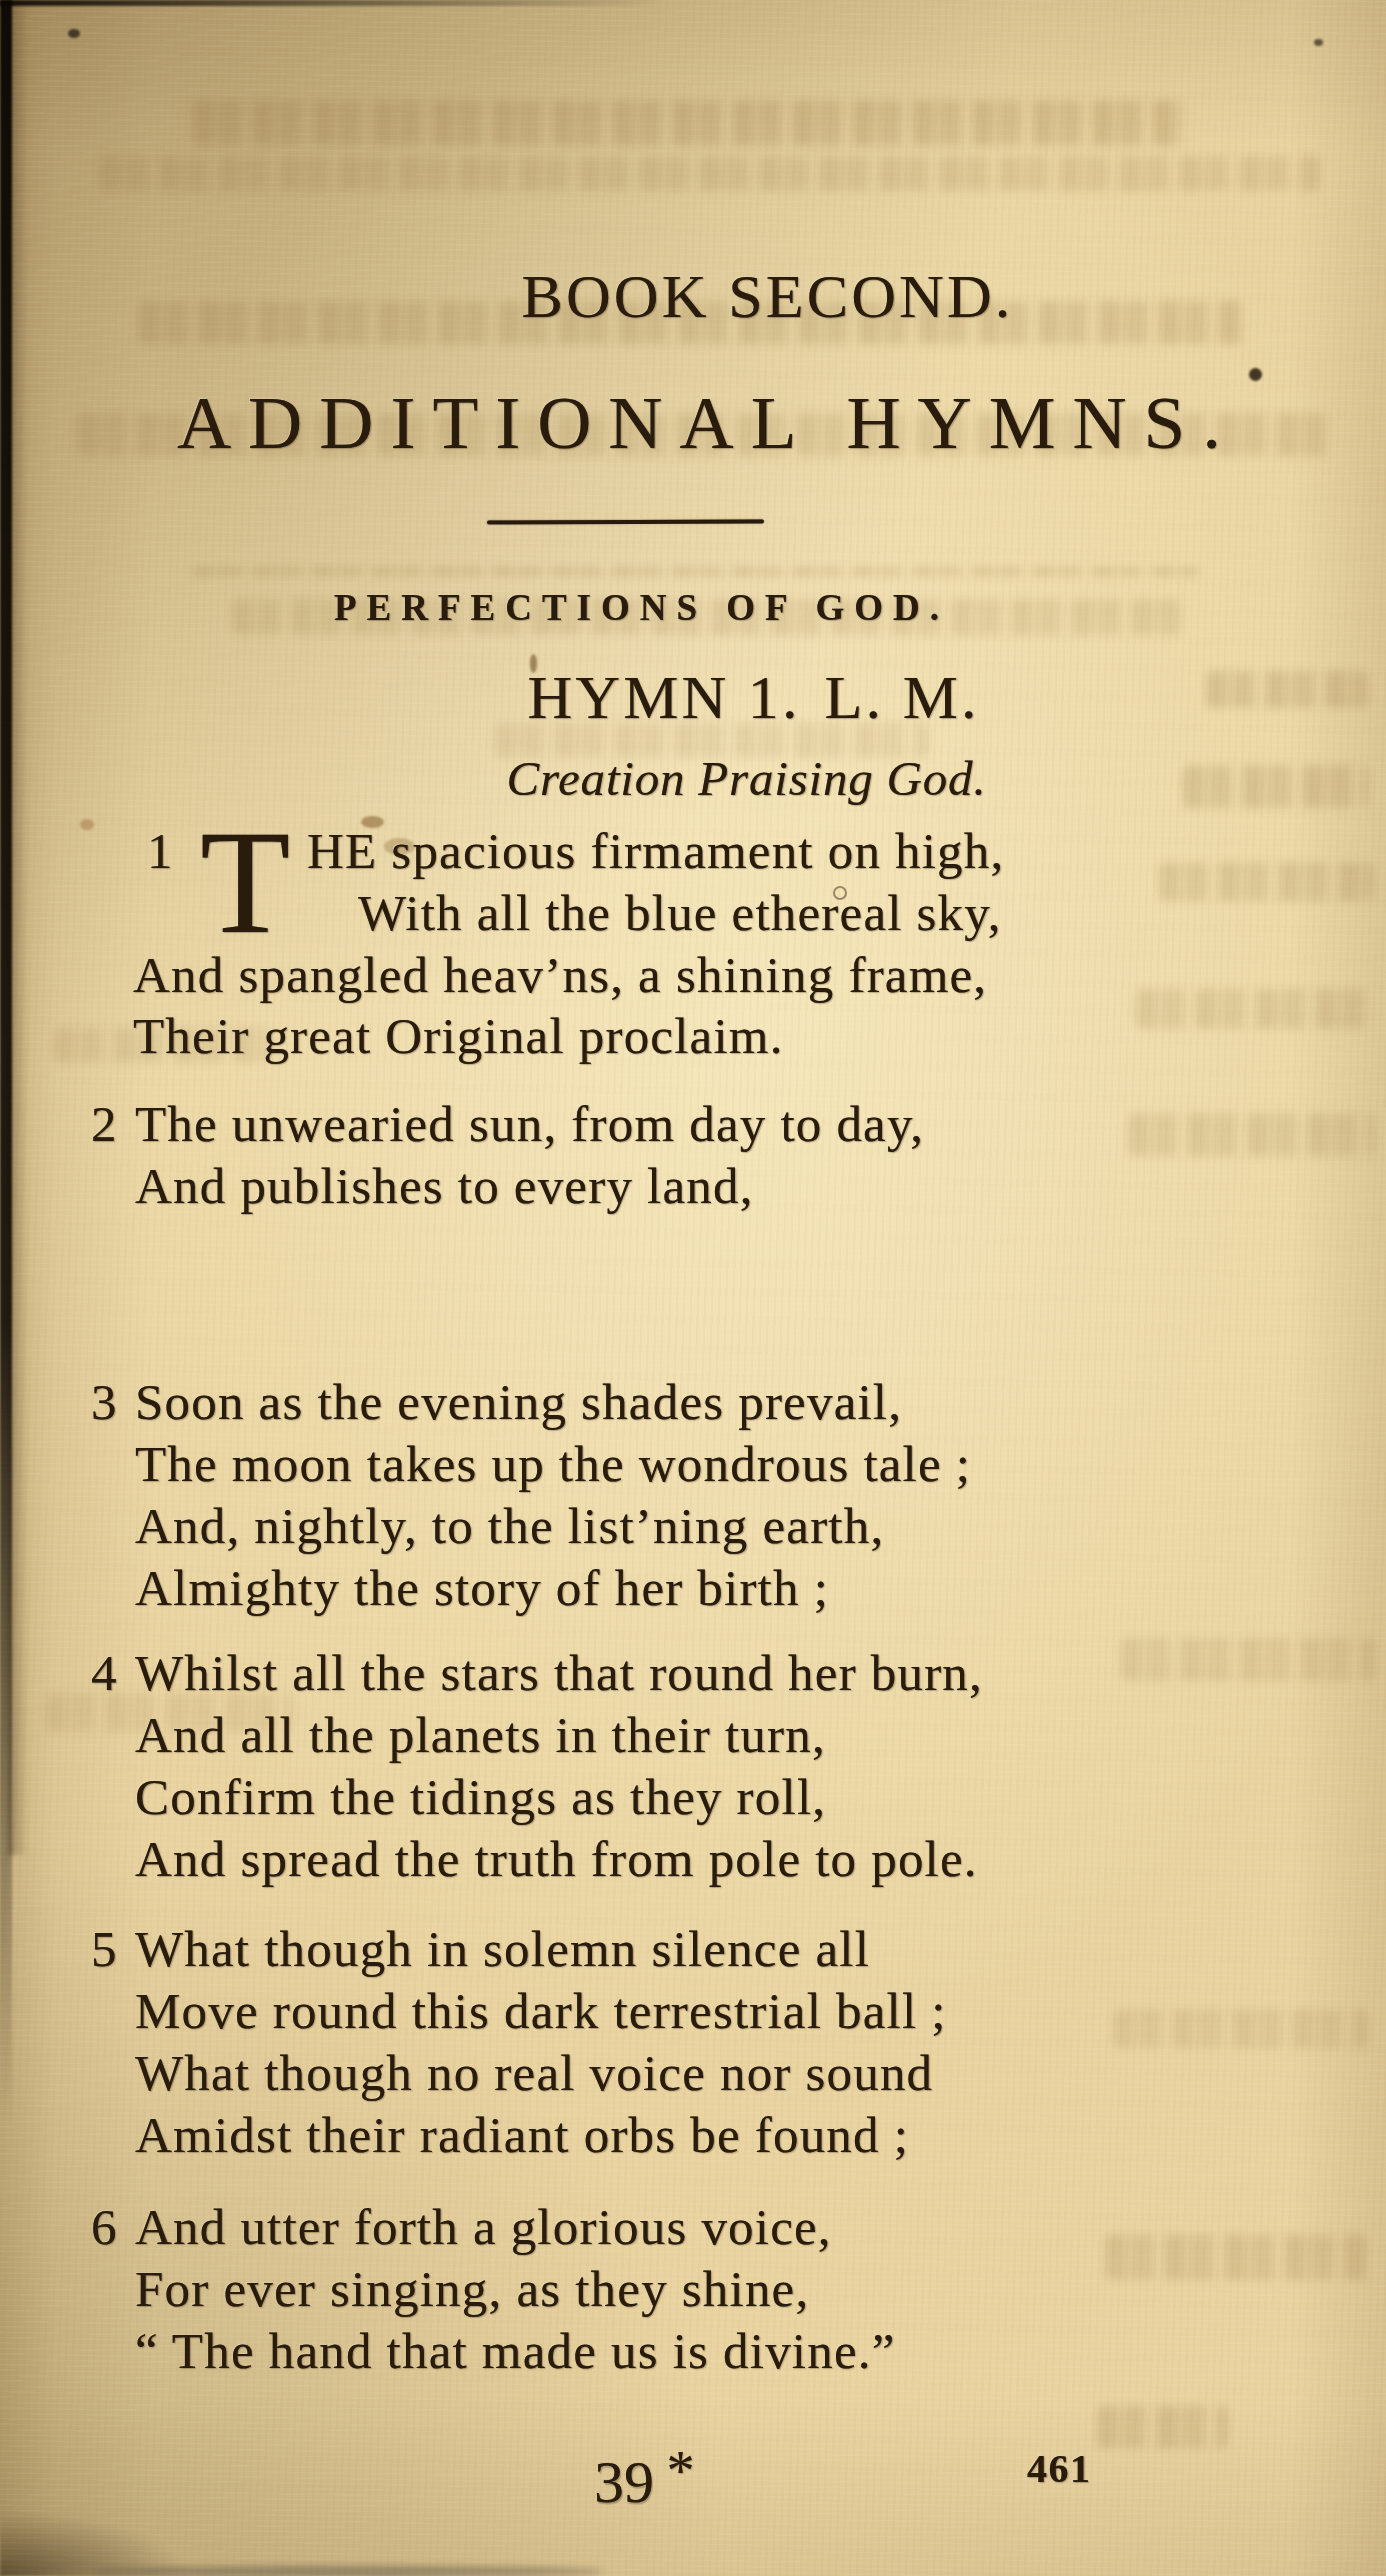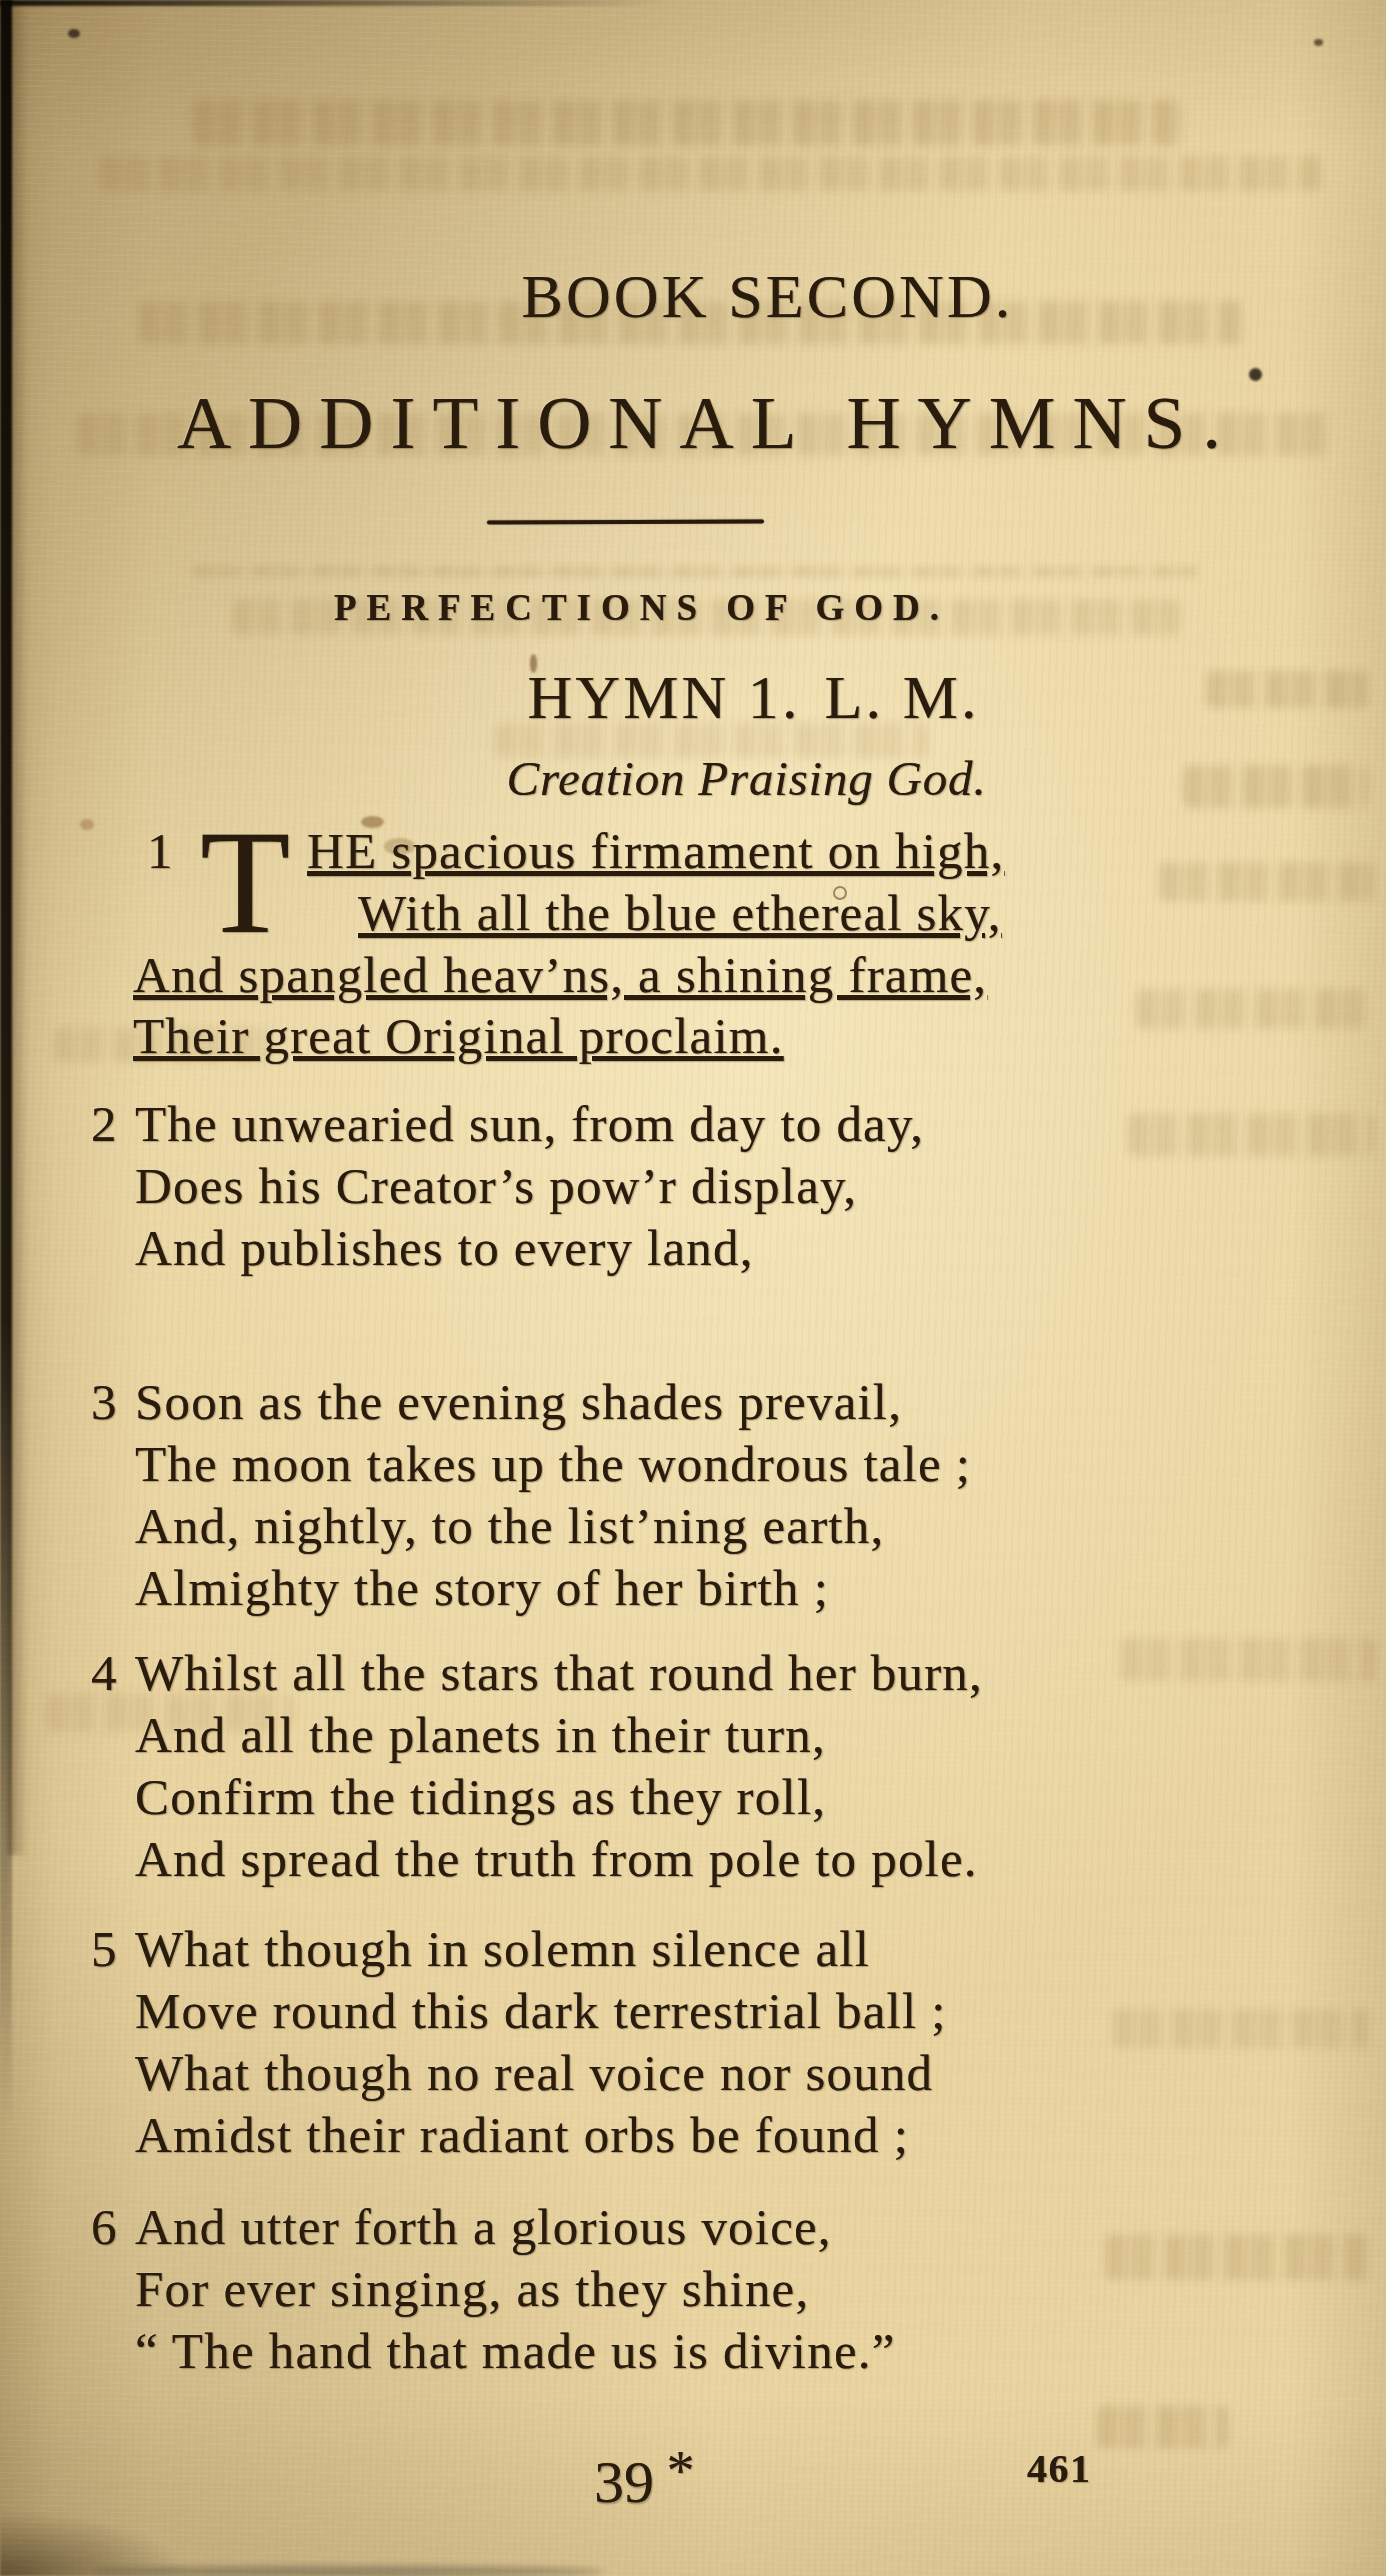--- a/index.html
+++ b/index.html
@@ -79,21 +79,21 @@
   .hymn-heading{top:662px;font-size:62px;letter-spacing:3.1px;transform:translateX(60px);}
   .hymn-heading .meter{margin-left:24px;}
   .hymn-subtitle{top:750px;font-size:49px;font-style:italic;letter-spacing:0.8px;transform:translateX(53px);}
   
   .verse{
     position:absolute;left:91px;width:1206px;
     font-size:51px;line-height:62px;letter-spacing:1.2px;
   }
   .vnum{position:absolute;left:0;top:0;}
   .vline{padding-left:44px;height:62px;white-space:nowrap;}
-  .verse1 .abs{position:absolute;white-space:nowrap;padding:0;text-decoration:underline;}
+  .verse1 .abs{position:absolute;white-space:nowrap;padding:0;}
   .dropcap{
     position:absolute;left:109px;top:-12.4px;
     font-size:148px;line-height:1;letter-spacing:0;
   }
   
   .sig{position:absolute;left:594px;top:2439px;font-size:60px;white-space:nowrap;}
   .sig .star{font-size:56px;vertical-align:12.4px;margin-left:12.4px;}
   .pageno{position:absolute;left:1027px;top:2445px;font-size:40px;font-weight:bold;letter-spacing:1.5px;}
 </style>
 </head>
@@ -152,21 +152,20 @@
       <span class="dropcap">T</span>
       <div class="abs" style="left:216px;top:0">HE spacious firmament on high,</div>
       <div class="abs" style="left:267px;top:62px">With all the blue ethereal sky,</div>
       <div class="abs" style="left:42px;top:124px">And spangled heav’ns, a shining frame,</div>
       <div class="abs" style="left:42px;top:185px">Their great Original proclaim.</div>
     </section>
 
     <section class="verse printed" style="top:1093px">
       <span class="vnum">2</span>
       <div class="vline">The unwearied sun, from day to day,</div>
-      <div class="vline">Does his Creator’s pow’r display,</div>
       <div class="vline">And publishes to every land,</div>
     </section>
 
     <section class="verse printed" style="top:1371px">
       <span class="vnum">3</span>
       <div class="vline">Soon as the evening shades prevail,</div>
       <div class="vline">The moon takes up the wondrous tale ;</div>
       <div class="vline">And, nightly, to the list’ning earth,</div>
       <div class="vline">Almighty the story of her birth ;</div>
     </section>

